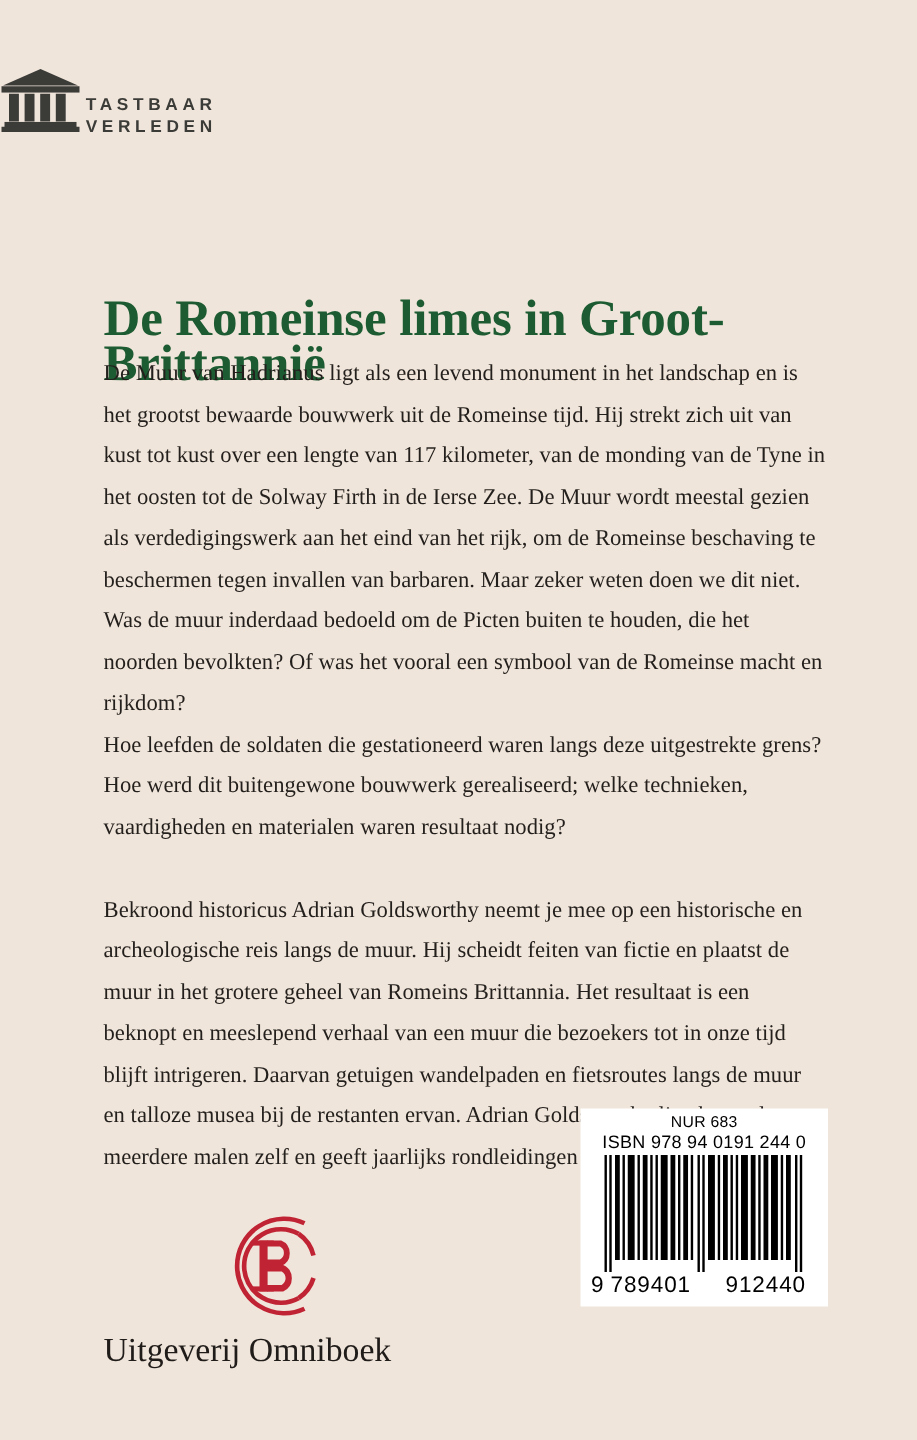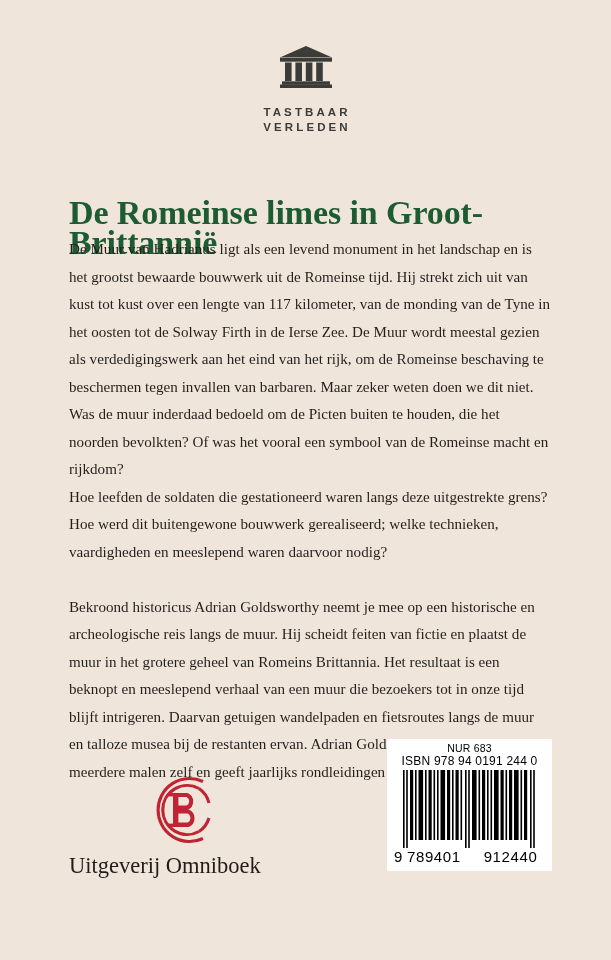--- a/index.html
+++ b/index.html
@@ -15,22 +15,22 @@
     position: relative;
   }
 
   
   .imprint {
     position: absolute;
     left: 0;
     top: 46px;
     width: 611px;
     display: flex;
-    flex-direction: column;
-    align-items: center;
+    flex-direction: row;
+    align-items: flex-start;
   }
   .temple-icon {
     display: block;
     width: 54px;
     height: 42px;
   }
   .imprint-name {
     margin-top: 17px;
     text-align: center;
     font-family: "Liberation Sans", sans-serif;
@@ -71,21 +71,21 @@
     letter-spacing: 0.02px;
   }
   .blurb p.gap {
     margin-top: 27.5px;
   }
 
   
   .publisher {
     position: absolute;
     left: 69px;
-    top: 771px;
+    top: 805px;
   }
   .pub-mark {
     width: 82px;
     height: 78px;
     display: block;
     margin-left: 74px;
   }
   .pub-name {
     margin-top: 4px;
     font-family: "Liberation Serif", serif;
@@ -171,21 +171,21 @@
   <div class="imprint-name">
     <div>TASTBAAR</div>
     <div>VERLEDEN</div>
   </div>
 </div>
 
 <h1 class="book-title">De Romeinse limes in Groot-Brittannië</h1>
 
 <div class="blurb">
   <p>De Muur van Hadrianus ligt als een levend monument in het landschap en is het grootst bewaarde bouwwerk uit de Romeinse tijd. Hij strekt zich uit van kust tot kust over een lengte van 117 kilometer, van de monding van de Tyne in het oosten tot de Solway Firth in de Ierse Zee. De Muur wordt meestal gezien als verdedigingswerk aan het eind van het rijk, om de Romeinse beschaving te beschermen tegen invallen van barbaren. Maar zeker weten doen we dit niet. Was de muur inderdaad bedoeld om de Picten buiten te houden, die het noorden bevolkten? Of was het vooral een symbool van de Romeinse macht en rijkdom?</p>
-  <p>Hoe leefden de soldaten die gestationeerd waren langs deze uitgestrekte grens? Hoe werd dit buitengewone bouwwerk gerealiseerd; welke technieken, vaardigheden en meeslepend waren daarvoor nodig?</p>
+  <p>Hoe leefden de soldaten die gestationeerd waren langs deze uitgestrekte grens? Hoe werd dit buitengewone bouwwerk gerealiseerd; welke technieken, vaardigheden en materialen waren resultaat nodig?</p>
   <p class="gap">Bekroond historicus Adrian Goldsworthy neemt je mee op een historische en archeologische reis langs de muur. Hij scheidt feiten van fictie en plaatst de muur in het grotere geheel van Romeins Brittannia. Het resultaat is een beknopt en meeslepend verhaal van een muur die bezoekers tot in onze tijd blijft intrigeren. Daarvan getuigen wandelpaden en fietsroutes langs de muur en talloze musea bij de restanten ervan. Adrian Goldsworthy liep het pad meerdere malen zelf en geeft jaarlijks rondleidingen aan geïnteresseerden.</p>
 </div>
 
 <div class="publisher">
   <span>
     <svg class="pub-mark" viewBox="0 0 82 78" xmlns="http://www.w3.org/2000/svg" aria-hidden="true">
 
       <path d="M60 10.5 A31.5 31.5 0 1 0 60 67.5" fill="none" stroke="#c02434" stroke-width="3.1" stroke-linecap="butt"></path>
 
       <path d="M56 17.5 A24.5 24.5 0 1 0 56 60.5" fill="none" stroke="#c02434" stroke-width="3.1" stroke-linecap="butt"></path>

